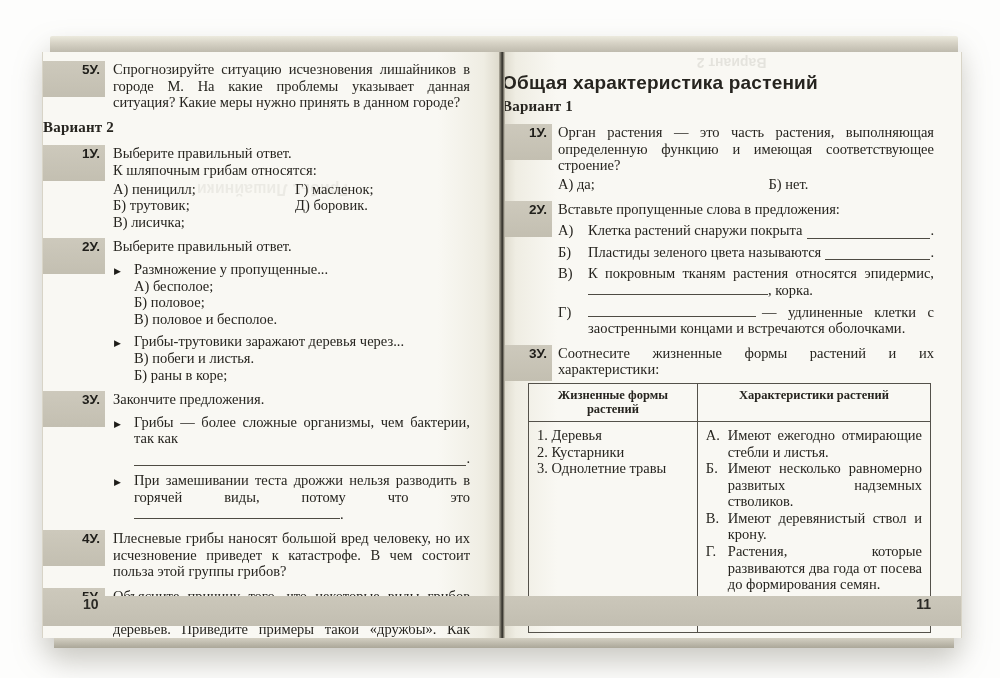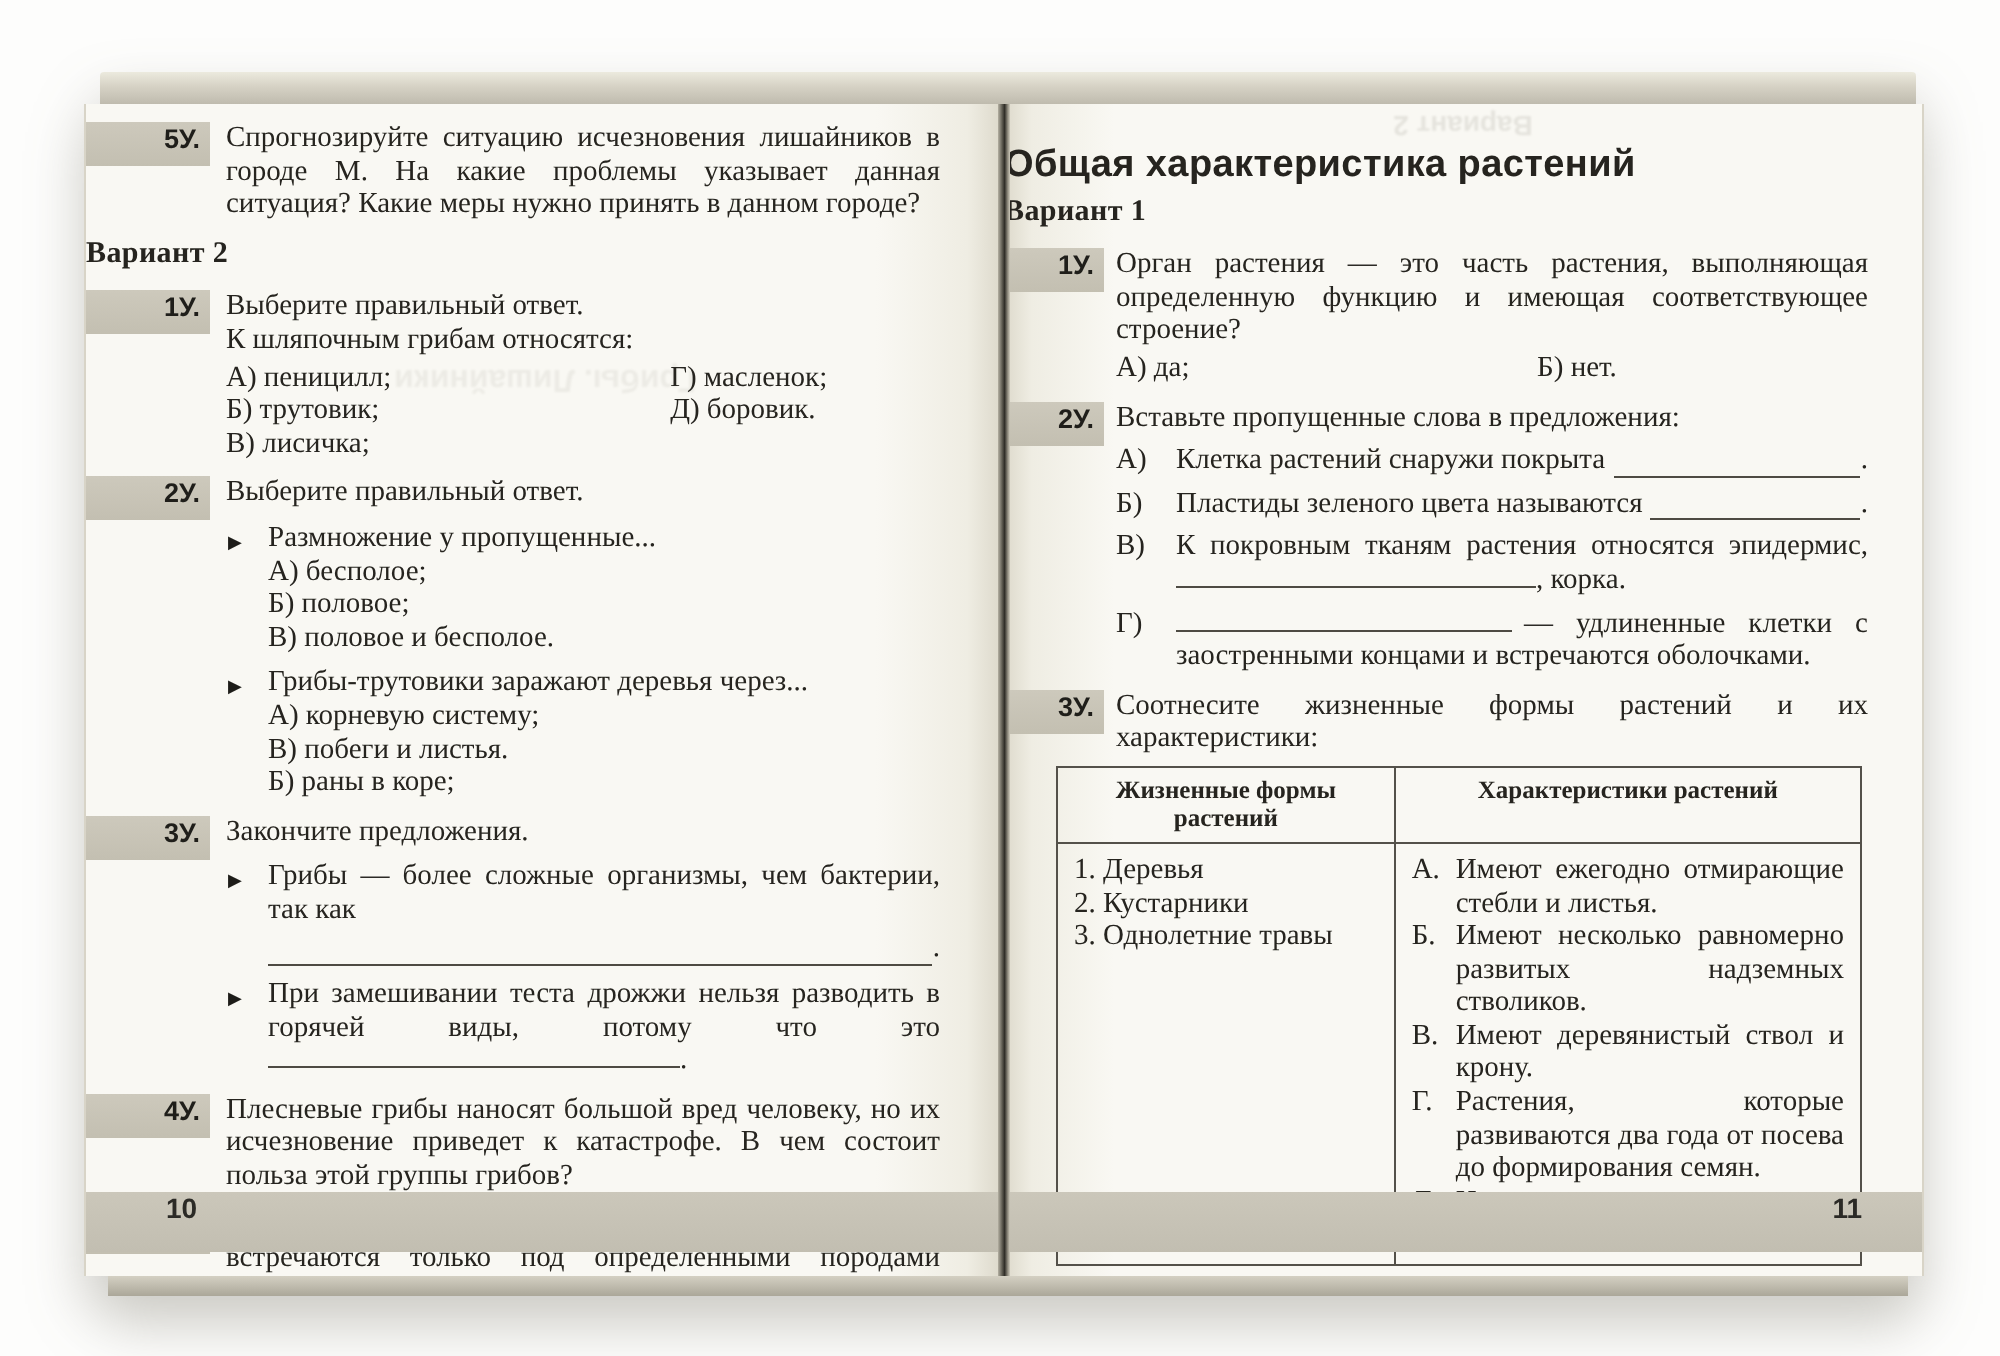--- a/index.html
+++ b/index.html
@@ -33,21 +33,21 @@
                  background:linear-gradient(#cbc7ba,#c2beb1);
                  font-family:"Liberation Sans", sans-serif; font-weight:bold;
                  font-size:14px; color:#2b2a26; display:flex; align-items:flex-start; }
   .footer-left  { justify-content:flex-start; padding-left:40px; }
   .footer-right { justify-content:flex-end;  padding-right:30px; }
 
   
   .content { position:absolute; top:0; left:0; right:0; bottom:42px; padding-top:9px;
              font-size:14.5px; line-height:16.6px; }
   .q { position:relative; margin-bottom:8px; }
-  .q-badge { position:absolute; left:0; top:0; height:22px;
+  .q-badge { position:absolute; left:0; top:0; height:36px;
              background:linear-gradient(#cdc9bc,#c3bfb1);
              font-family:"Liberation Sans", sans-serif; font-weight:bold; font-size:13.5px;
              color:#1f1e1a; text-align:right; padding:1px 5px 0 0; }
   .pl .q-badge { width:62px; }
   .pr .q-badge { width:50px; }
   .pl .q-body { margin-left:70px; margin-right:32px; text-align:justify; }
   .pr .q-body { margin-left:56px; margin-right:27px; text-align:justify; }
 
   .variant { text-align:left; font-family:Liberation Serif, serif;
              font-weight:bold; font-size:15px; letter-spacing:.2px; margin:6px 0 10px 0; }
@@ -109,21 +109,21 @@
             <div class="q-body">Спрогнозируйте ситуацию исчезновения лишайников в городе М. На какие проблемы указывает данная ситуация? Какие меры нужно принять в данном городе?</div>
           </div>
 
           <div class="variant">Вариант 2</div>
 
           <div class="q">
             <span class="q-badge">1У.</span>
             <div class="q-body">
               <div>Выберите правильный ответ.</div>
               <div>К шляпочным грибам относятся:</div>
-              <div class="two-col" style="margin-top:2px;gap:40px;">
+              <div class="two-col" style="margin-top:2px;">
                 <div class="c1">
                   <div>А) пеницилл;</div>
                   <div>Б) трутовик;</div>
                   <div>В) лисичка;</div>
                 </div>
                 <div class="c2">
                   <div>Г) масленок;</div>
                   <div>Д) боровик.</div>
                 </div>
               </div>
@@ -137,21 +137,20 @@
               <div class="sub">
                 <span class="tri">▶</span>
                 <div>Размножение у пропущенные...</div>
                 <div>А) бесполое;</div>
                 <div>Б) половое;</div>
                 <div>В) половое и бесполое.</div>
               </div>
               <div class="sub">
                 <span class="tri">▶</span>
                 <div>Грибы-трутовики заражают деревья через...</div>
-                <div>А) корневую систему;</div>
                 <div>В) побеги и листья.</div>
                 <div>Б) раны в коре;</div>
               </div>
             </div>
           </div>
 
           <div class="q">
             <span class="q-badge">3У.</span>
             <div class="q-body">
               <div>Закончите предложения.</div>

